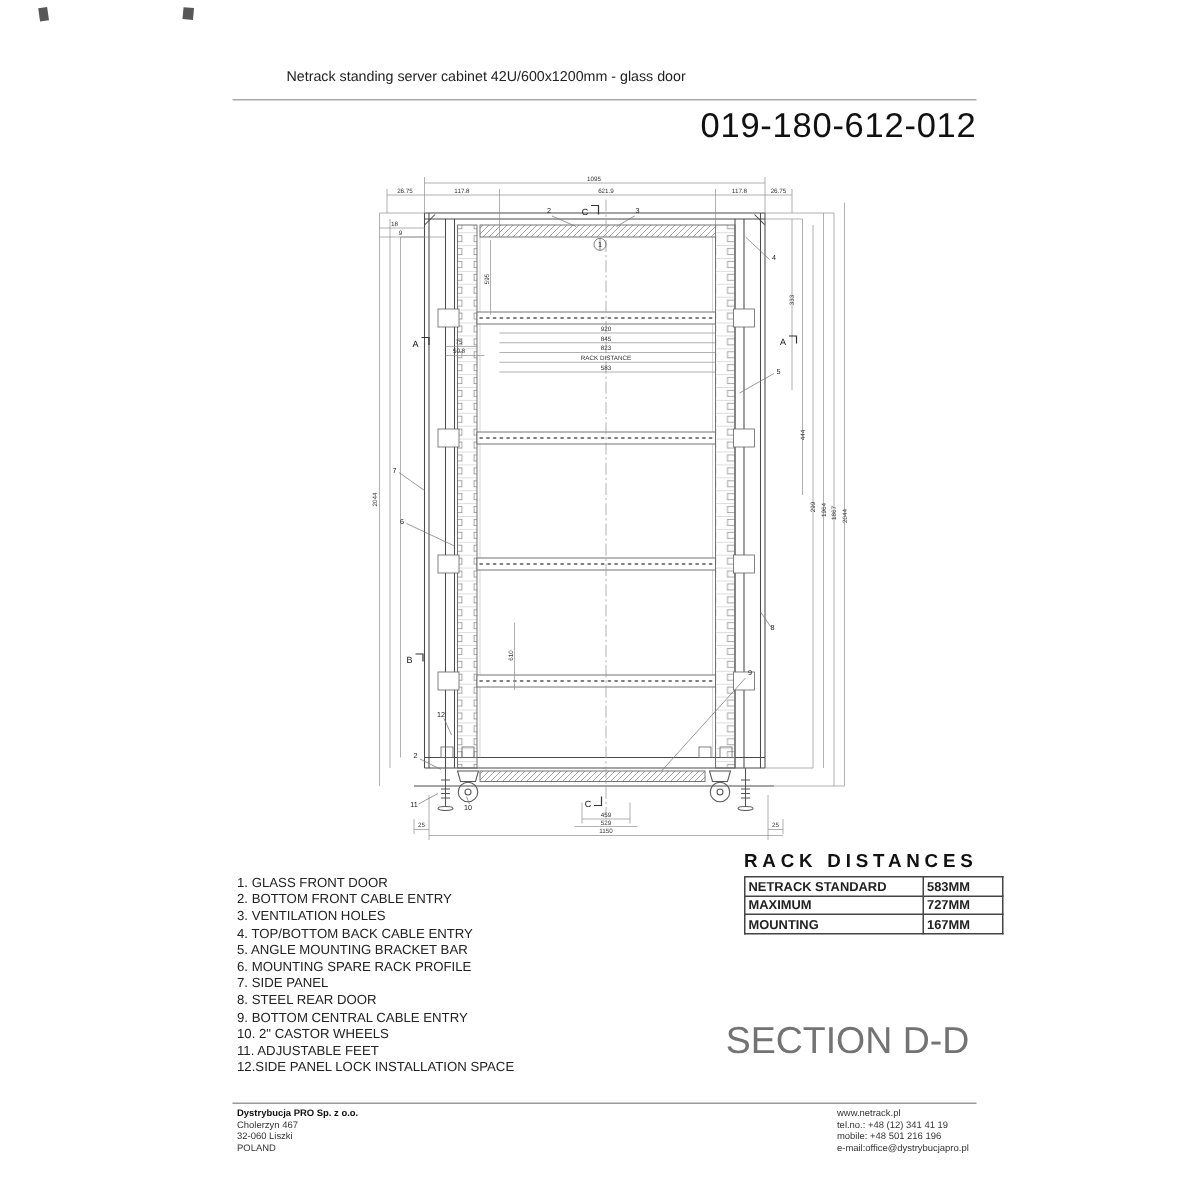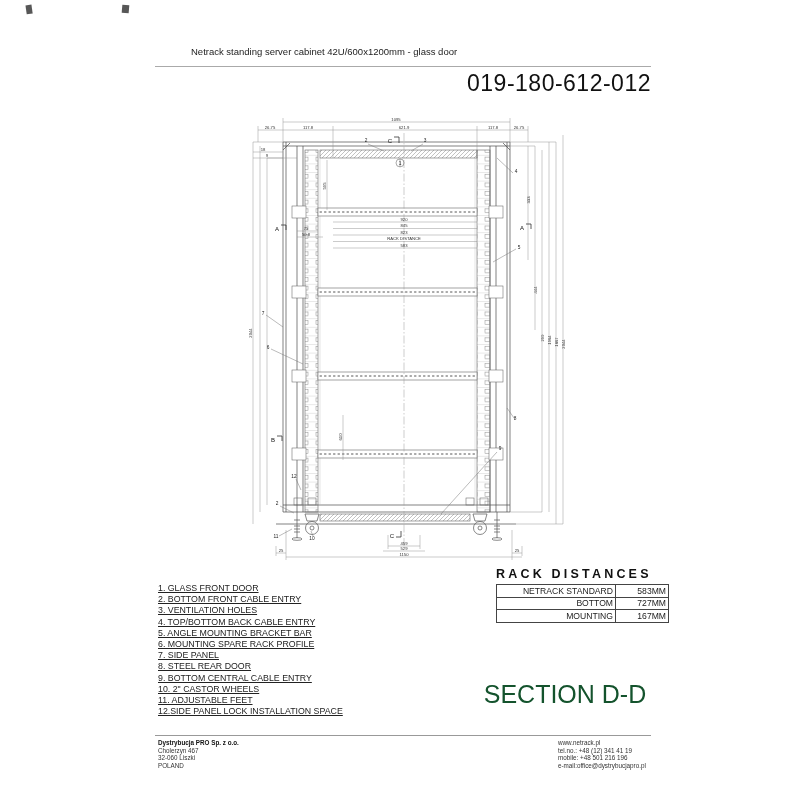--- a/index.html
+++ b/index.html
@@ -2,27 +2,27 @@
 <html><head>
 <meta charset="utf-8">
 <style>
   html,body{margin:0;padding:0;background:#fff;}
   body{width:800px;height:800px;position:relative;font-family:"Liberation Sans",sans-serif;color:#1a1a1a;overflow:hidden;}
   .abs{position:absolute;}
   #doc-title{left:155px;top:46px;width:500px;font-size:9.5px;color:#222;margin-left:36px;}
   #title-rule{left:155px;top:66px;width:496px;height:1px;background:#aaa;}
   #part-number{left:350px;top:70px;width:301px;text-align:right;font-size:23px;letter-spacing:.5px;color:#111;}
   #drawing-svg{left:0;top:0;}
-  #parts-list{left:158px;top:583px;font-size:8.8px;line-height:11.2px;white-space:pre;color:#222;text-decoration:underline;}
+  #parts-list{left:158px;top:583px;font-size:8.8px;line-height:11.2px;white-space:pre;color:#222;}
   #rack-block{left:477px;top:567px;width:193px;padding-left:19px;}
   #rack-title{font-size:12.5px;font-weight:600;letter-spacing:3.2px;white-space:nowrap;color:#111;}
   #rack-table{border-collapse:collapse;width:173px;margin-top:3px;}
-  #rack-table td{border:0.8px solid #444;font-size:8.6px;text-align:right;height:11.5px;padding:0 2px;color:#222;}
+  #rack-table td{border:0.8px solid #444;font-size:8.6px;text-align:left;height:11.5px;padding:0 2px;color:#222;font-weight:bold;}
   #rack-table td.val{width:48px;margin-left:43px;}
-  #section-title{left:479px;top:680px;width:172px;text-align:center;font-size:25px;color:#14532d;white-space:nowrap;}
+  #section-title{left:479px;top:680px;width:172px;text-align:center;font-size:25px;color:#737373;white-space:nowrap;}
   #footer-rule{left:155px;top:735px;width:496px;height:1px;background:#999;}
   #footer-left{left:158px;top:739px;font-size:6.3px;line-height:7.6px;color:#333;}
   #footer-left .co{font-weight:bold;color:#111;}
   #footer-right{left:558px;top:739px;font-size:6.3px;line-height:7.6px;color:#333;}
 </style>
 </head>
 <body>
 
 <div class="abs" id="doc-title">Netrack standing server cabinet 42U/600x1200mm - glass door</div>
 <div class="abs" id="title-rule"></div>
@@ -209,21 +209,21 @@
 
 <div class="abs" id="rack-block">
   <div id="rack-title">RACK DISTANCES</div>
   <table id="rack-table">
       <tbody id="rack-tbody">
         <tr>
           <td>NETRACK STANDARD</td>
           <td class="val">583MM</td>
         </tr>
         <tr>
-          <td>BOTTOM</td>
+          <td>MAXIMUM</td>
           <td class="val">727MM</td>
         </tr>
         <tr>
           <td>MOUNTING</td>
           <td class="val">167MM</td>
         </tr>
       </tbody>
     </table>
 </div>
 

